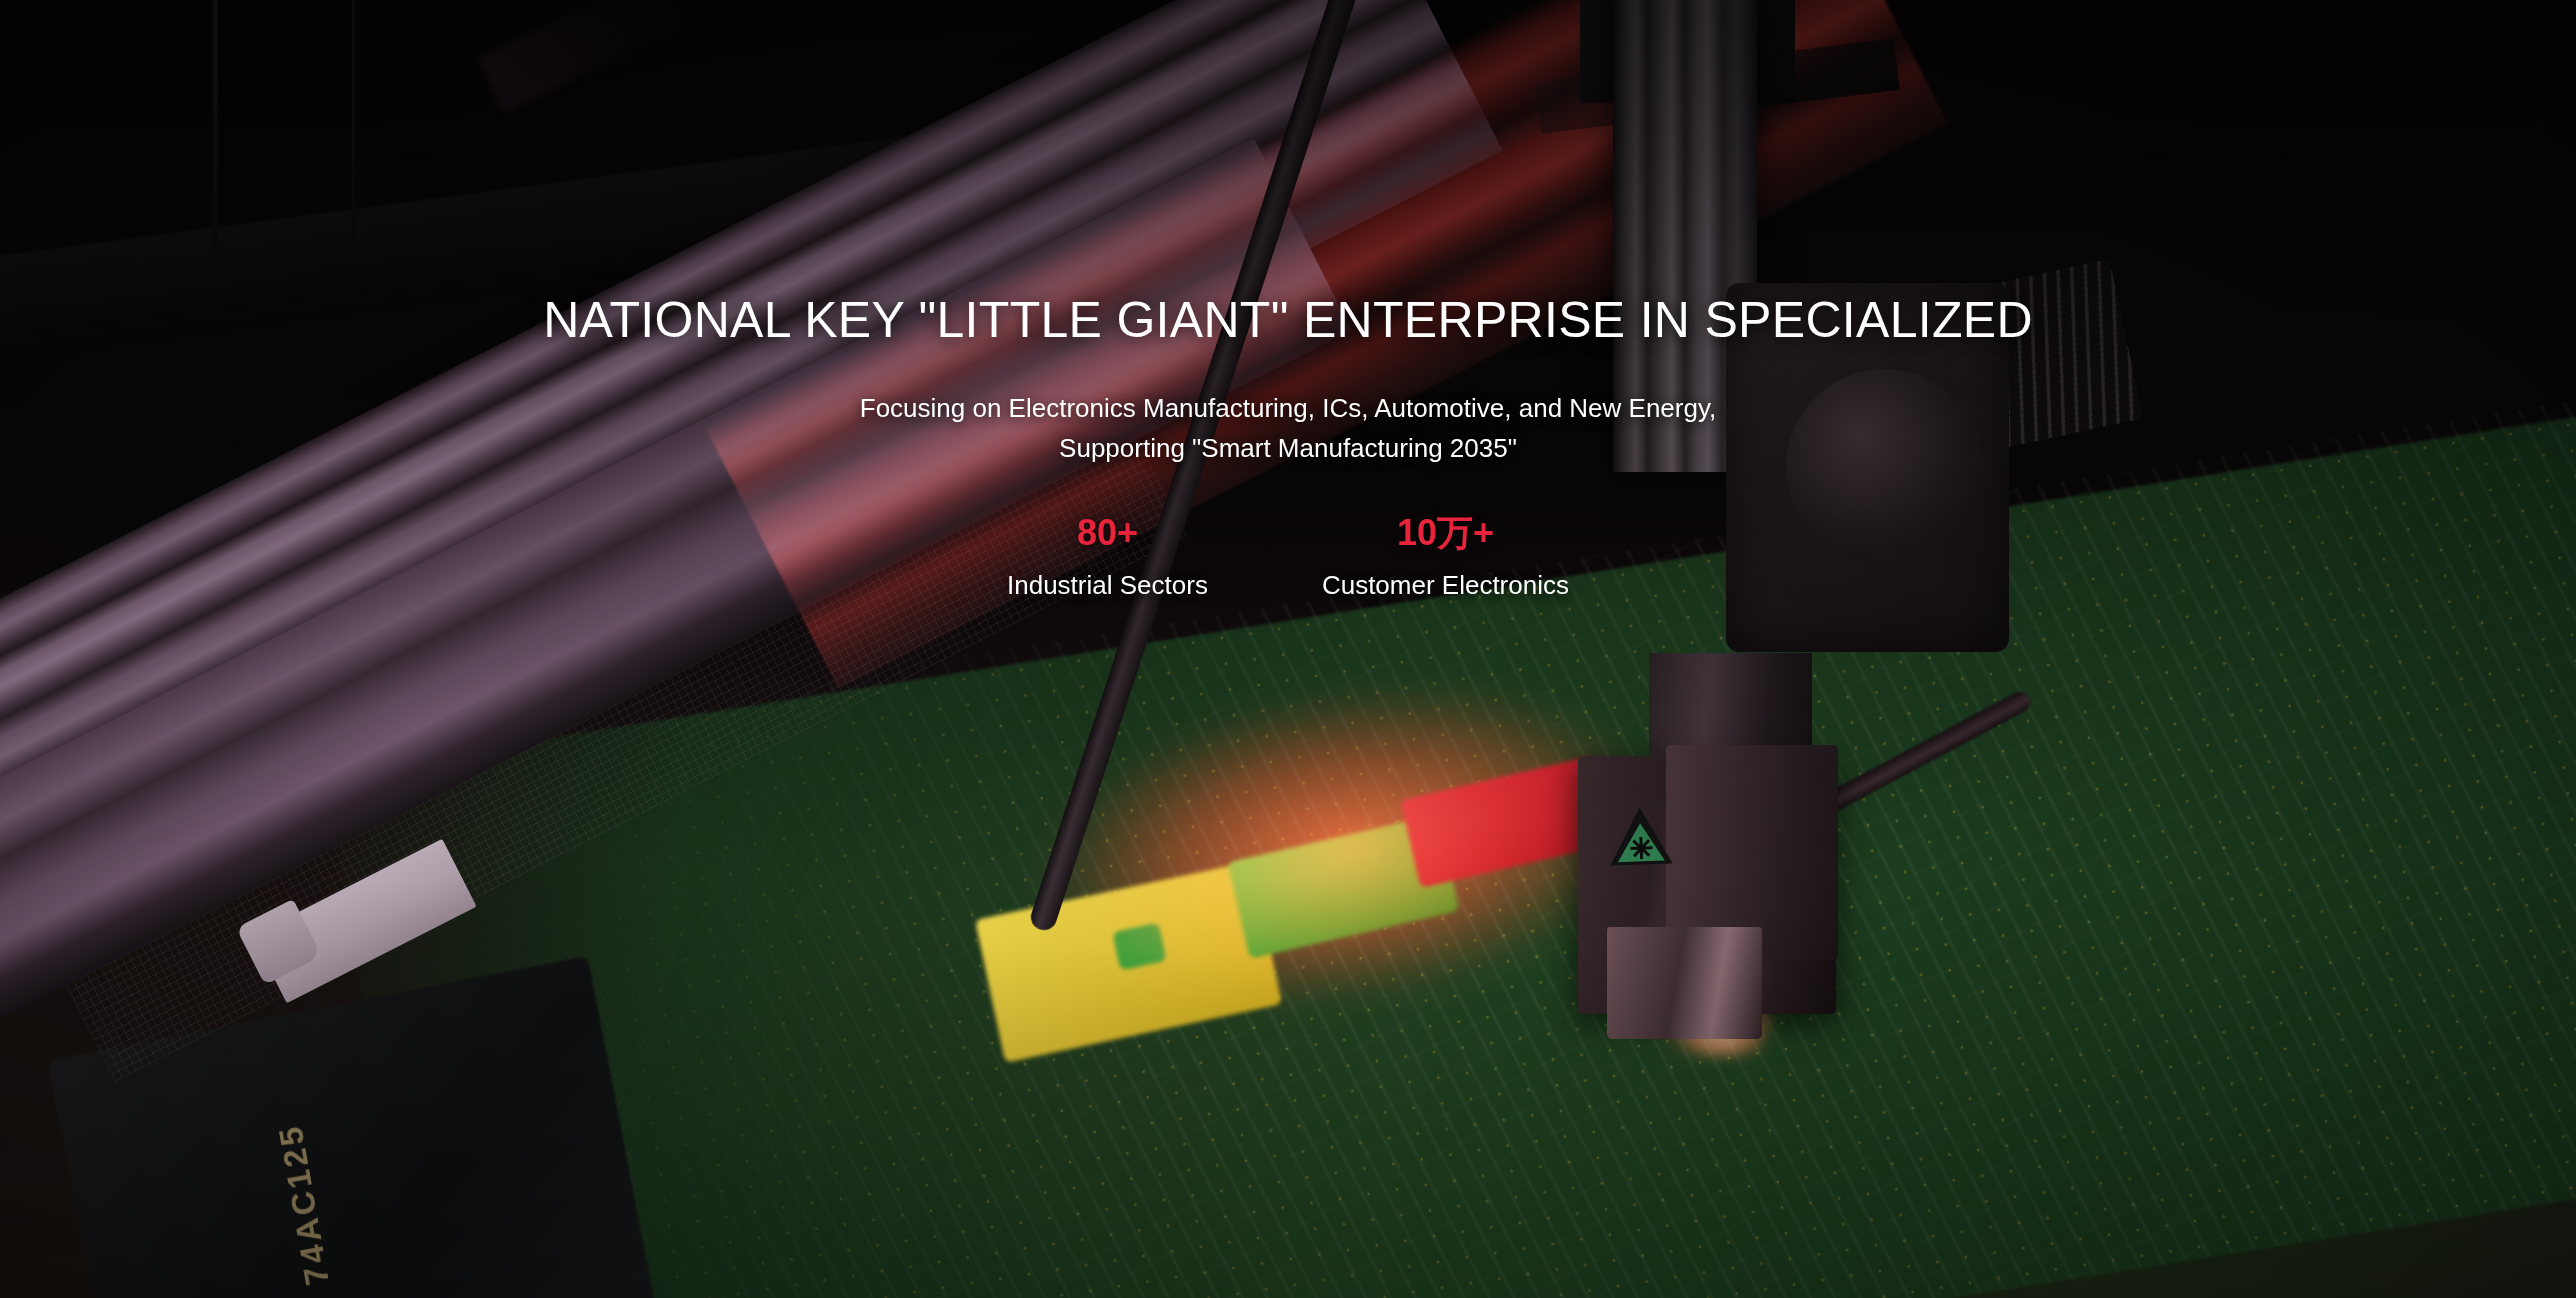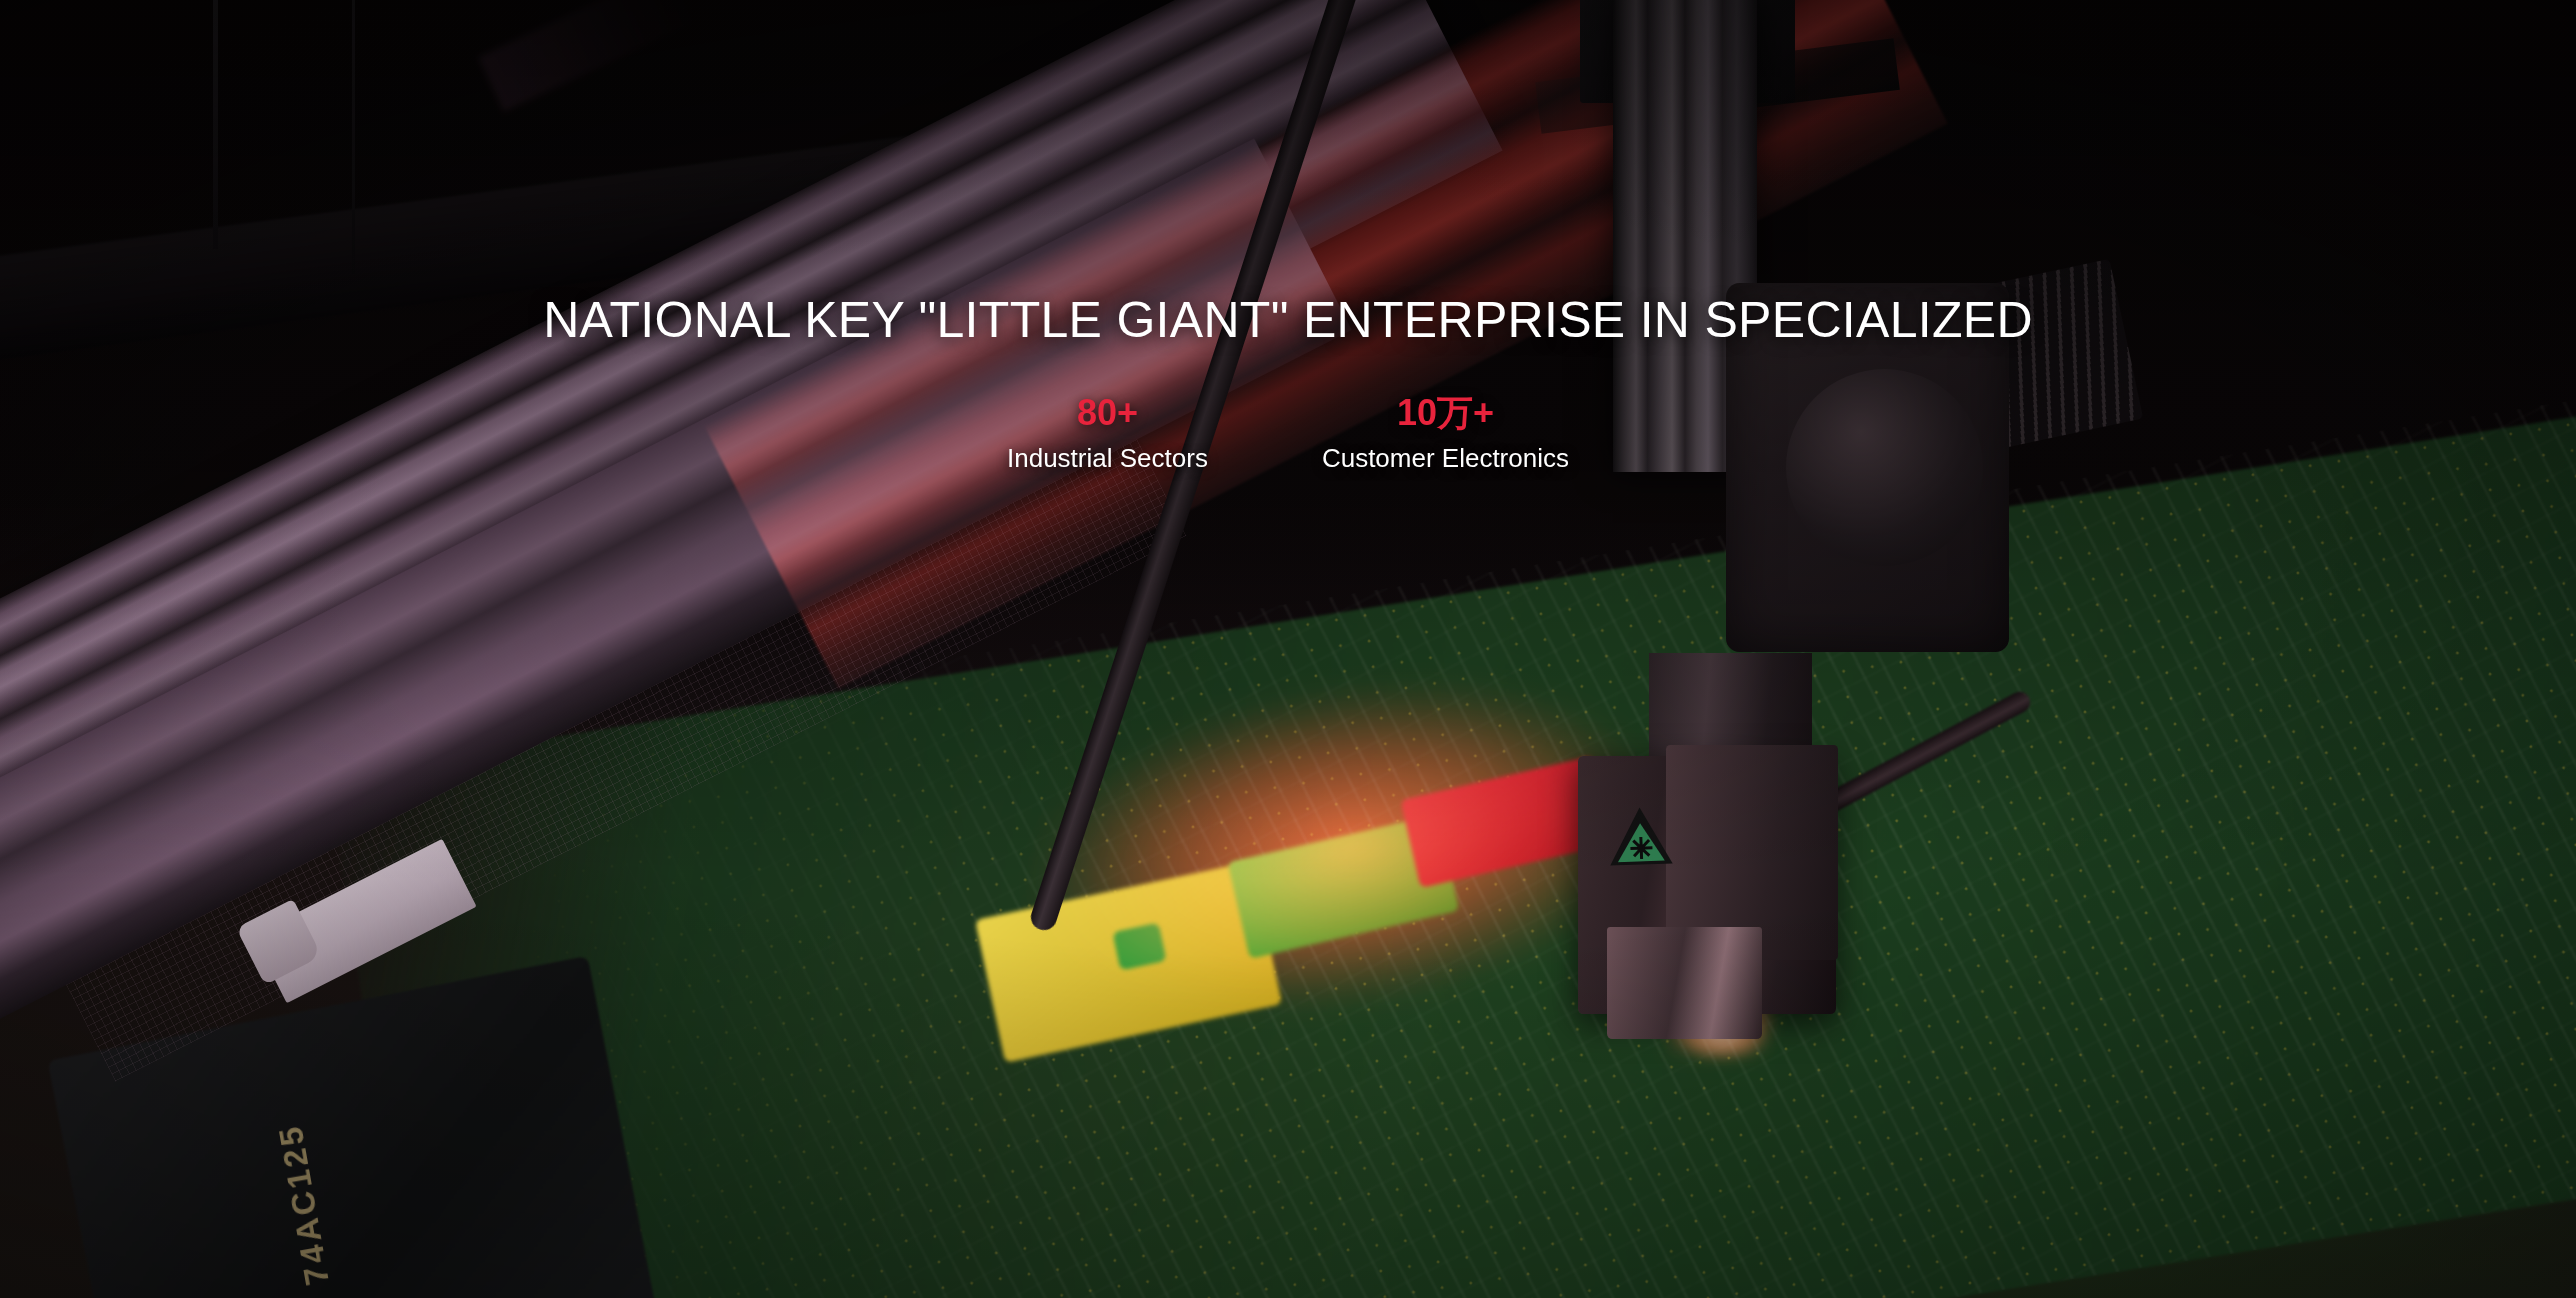--- a/index.html
+++ b/index.html
@@ -315,21 +315,21 @@
     display:flex; align-items:flex-start; justify-content:flex-start;
     gap:114px;
   }
   .stat { display:flex; flex-direction:column; align-items:center; }
   .stat-value {
     font-size:36px; font-weight:700; line-height:1.1;
     color:#e8233c;
     text-shadow:0 1.7px 10.3px rgba(0,0,0,.75);
   }
   .stat-label {
-    margin-top:10px;
+    margin-top:17px;
     font-size:26px; font-weight:400; color:#fff;
     text-shadow:0 1.7px 10.3px rgba(0,0,0,.85);
     white-space:nowrap;
   }
 </style>
 </head>
 <body>
 
 <div class="hero">
 
@@ -392,20 +392,24 @@
 
     <div class="vignette"></div>
   </div>
 
   <div class="content">
 
     <h1 class="hero-title">
       <div>NATIONAL KEY "LITTLE GIANT" ENTERPRISE IN SPECIALIZED</div>
     </h1>
 
+    <div class="hero-subtitle">
+      <div>Focusing on Electronics Manufacturing, ICs, Automotive, and New Energy,</div>
+      <div>Supporting "Smart Manufacturing 2035"</div>
+    </div>
 
     <div class="stats">
 
       <div class="stat">
         <div class="stat-value">80+</div>
         <div class="stat-label">Industrial Sectors</div>
       </div>
 
 
       <div class="stat">

